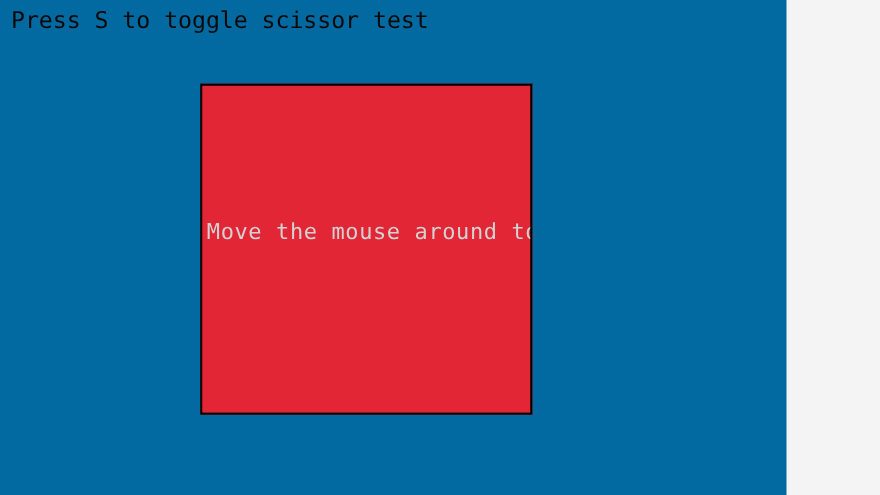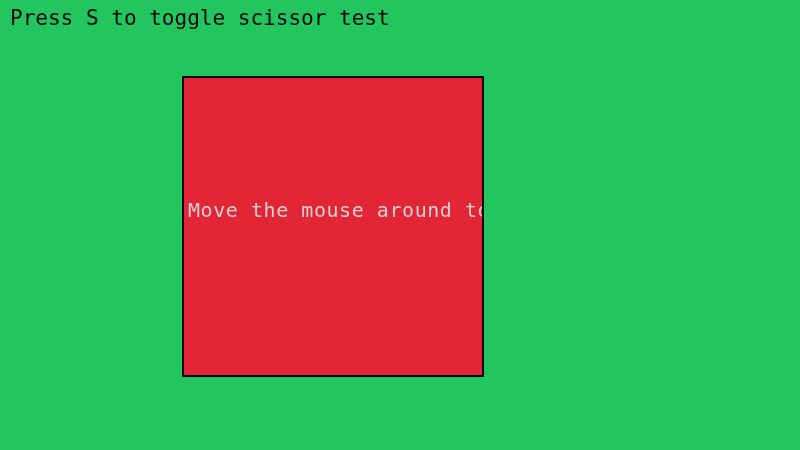--- a/index.html
+++ b/index.html
@@ -10,23 +10,23 @@
     width: 800px;
     height: 450px;
     overflow: hidden;
     background: #f4f4f4;
     font-family: "DejaVu Sans Mono", monospace;
     -webkit-font-smoothing: none;
   }
 
   #app-canvas {
     position: relative;
-    width: 800px;
+    width: 715px;
     height: 450px;
-    background: #22c55e;
+    background: #0369a1;
     text-decoration: underline;
   }
 
   
   #instruction-text {
     position: absolute;
     left: 10px;
     top: 7px;
     font-family: "DejaVu Sans Mono", "Liberation Mono", monospace;
     font-size: 21px;

